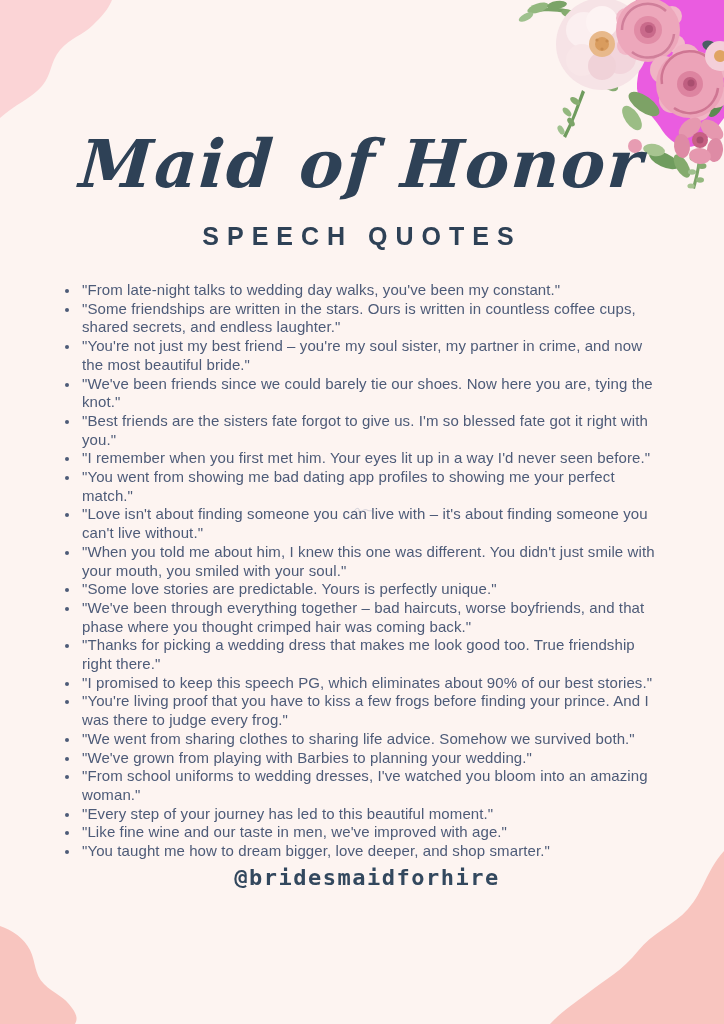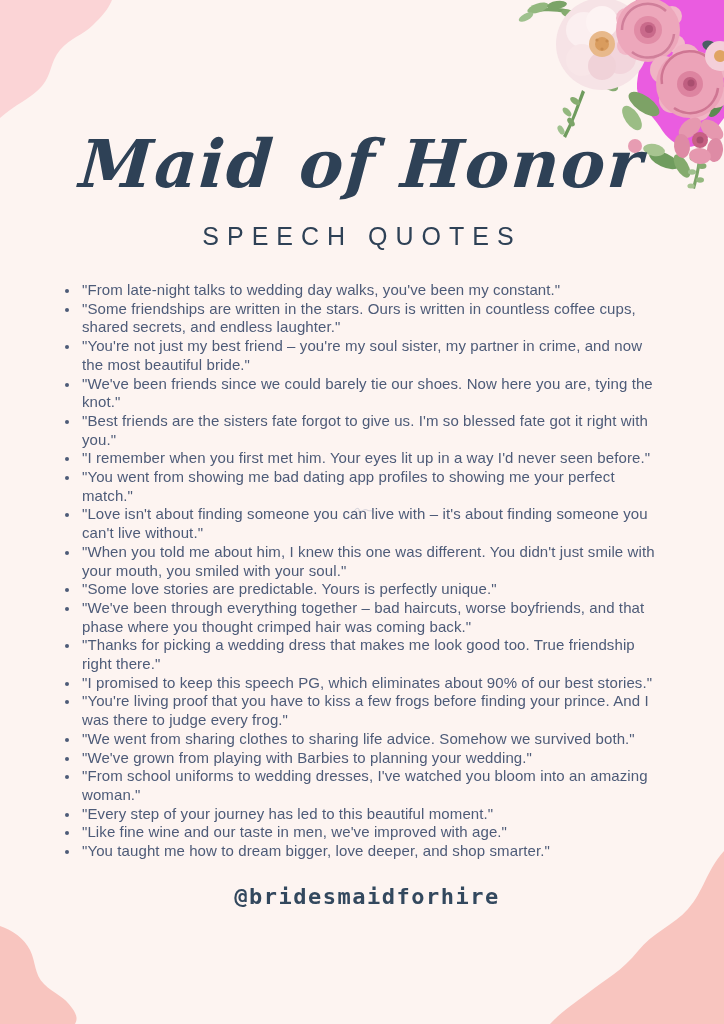--- a/index.html
+++ b/index.html
@@ -41,40 +41,40 @@
     font-weight: bold;
     font-size: 66px;
     line-height: 96px;
     letter-spacing: 2px;
     color: #2e4156;
     transform: skewX(-4deg);
   }
   h2.subtitle {
     margin: 10px 0 0 0;
     font-size: 25px;
-    font-weight: 400;
+    font-weight: 700;
     letter-spacing: 8px;
     color: #2e4156;
   }
   ul.quote-list {
     margin: 30px 0 0 0;
     padding: 0 62px 0 80px;
     list-style: disc outside;
     color: #4d5b78;
     font-size: 15px;
     line-height: 18.7px;
     letter-spacing: 0.1px;
   }
   ul.quote-list li { padding-left: 2px; }
   ul.quote-list li::marker {
     color: #4d5b78;
     font-size: 13px;
   }
   .footer-handle {
-    margin-top: 23px;
+    margin-top: 4px;
     text-align: center;
     font-family: "DejaVu Sans Mono", monospace;
     font-weight: bold;
     font-size: 22px;
     letter-spacing: 1.5px;
     color: #33485e;
     padding-left: 10px;
   }
 </style>
 </head>

